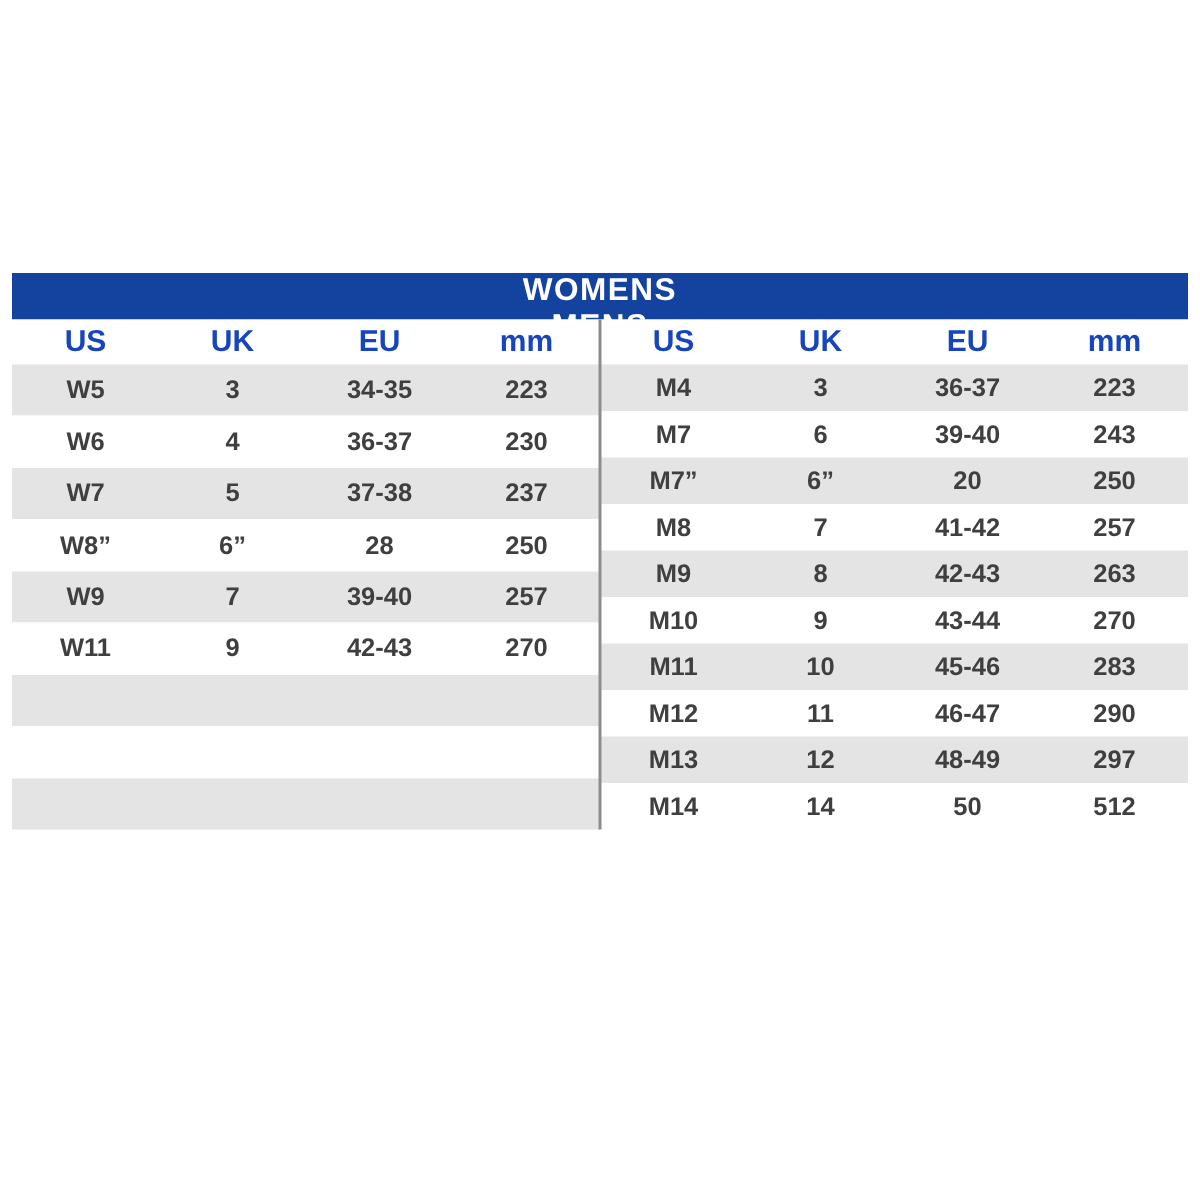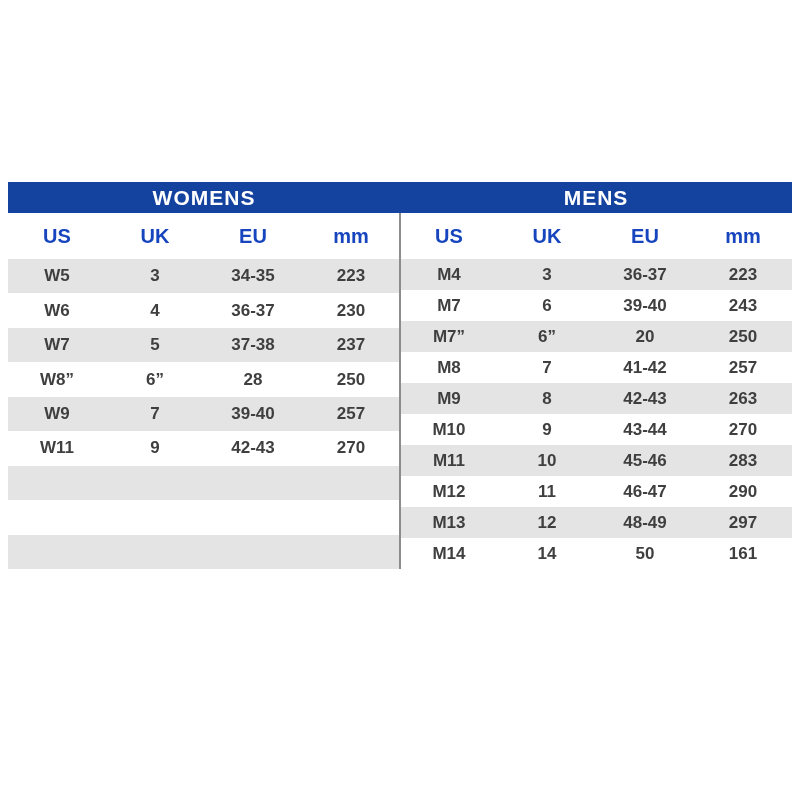--- a/index.html
+++ b/index.html
@@ -23,20 +23,21 @@
   .chart-wrap {
     position: absolute;
     left: 8px;
     top: 182px;
     width: 784px;
   }
   .title-bar {
     display: flex;
     height: 31px;
     background: var(--header-bar);
+    flex-direction: column;
   }
   .title-cell {
     flex: 1 1 50%;
     display: flex;
     align-items: center;
     justify-content: center;
     color: var(--header-bar-text);
     font-size: 21px;
     font-weight: bold;
     letter-spacing: 1px;
@@ -44,21 +45,21 @@
   .tables {
     position: relative;
     display: flex;
   }
   table.size-table {
     width: 392px;
     border-collapse: collapse;
     table-layout: fixed;
   }
   table.size-table th {
-    height: 46px;
+    height: 30px;
     padding: 0;
     text-align: center;
     vertical-align: middle;
     color: var(--column-header-text);
     font-size: 20px;
     font-weight: bold;
     background: var(--page-bg);
   }
   table.size-table td {
     height: 31px;
@@ -217,19 +218,19 @@
           <tr>
             <td>M13</td>
             <td>12</td>
             <td>48-49</td>
             <td>297</td>
           </tr>
           <tr>
             <td>M14</td>
             <td>14</td>
             <td>50</td>
-            <td>161</td>
+            <td>512</td>
           </tr>
         </tbody>
       </table>
     <div class="divider"></div>
   </div>
 </div>
 
 </body></html>

